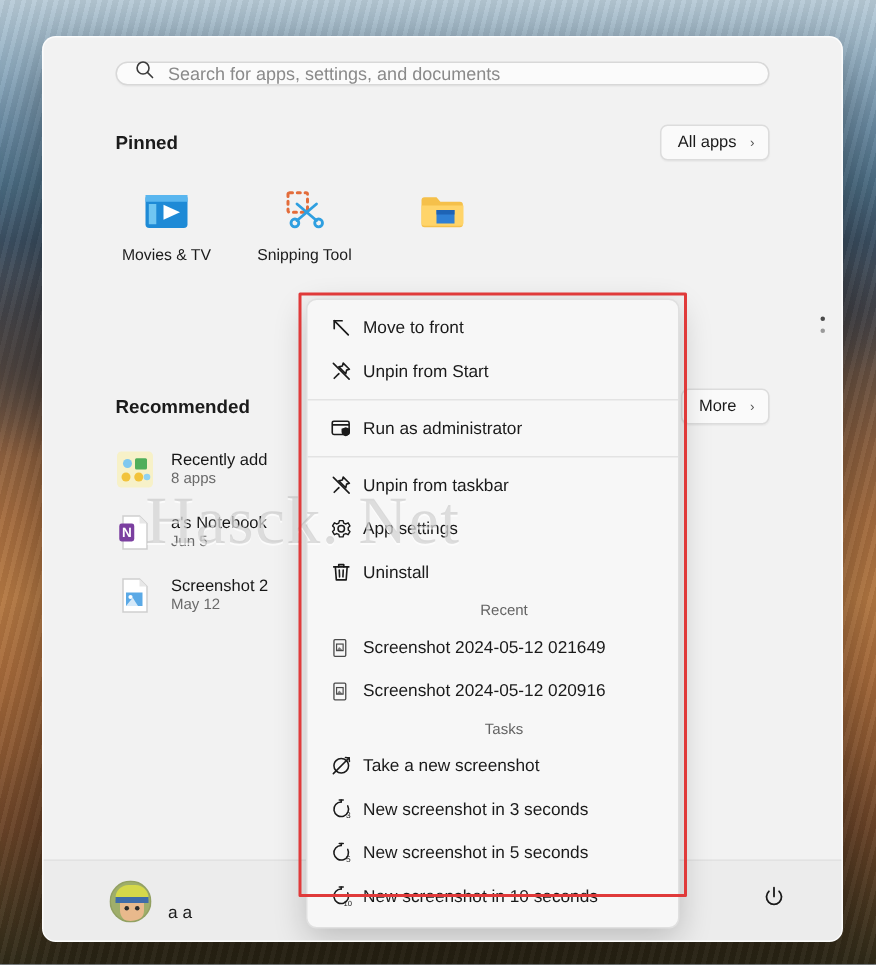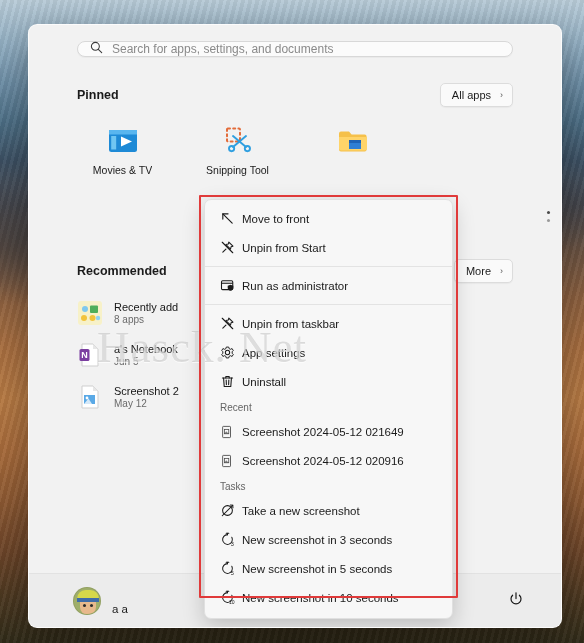--- a/index.html
+++ b/index.html
@@ -88,21 +88,21 @@
     border-radius: 5px;
     font-size: 11px; color: #1b1b1b;
     box-shadow: 0 1px 1px rgba(0,0,0,.04);
     cursor: default;
   }
   .chev { font-size: 9px; color: #555; }
 
   
   .pinned-grid {
     display: grid;
-    grid-template-columns: repeat(4, 1fr);
+    grid-template-columns: repeat(5, 1fr);
     padding: 12px 36px 0 36px;
     row-gap: 4px;
   }
   .app-tile {
     display: flex; flex-direction: column; align-items: center;
     padding: 6px 2px;
     border-radius: 5px; cursor: default;
   }
   .app-icon { width: 32px; height: 32px; margin-bottom: 7px; position: relative; }
   .app-label {
@@ -179,21 +179,21 @@
     z-index: 30;
   }
   .mi {
     display: flex; align-items: center; gap: 7px;
     height: 29px; padding: 0 12px 0 14px;
     cursor: default;
   }
   .mi .mi-ico { width: 16px; height: 16px; flex: 0 0 auto; display: flex; align-items: center; justify-content: center; }
   .mi .mi-lbl { font-size: 11.5px; color: #1a1a1a; white-space: nowrap; }
   .mi-sep { height: 1px; background: #e3e3e3; margin: 4px 0; }
-  .grp-hd { font-size: 10px; color: #646464; padding: 6px 0 4px 15px; }
+  .grp-hd { font-size: 10px; color: #646464; padding: 6px 0 4px 15px; text-align: center; }
 
   
   #red-rect {
     position: absolute;
     left: 170px; top: 170px;
     width: 259px; height: 403px;
     border: 2px solid #e03a3a;
     border-radius: 1px;
     z-index: 40;
     pointer-events: none;

